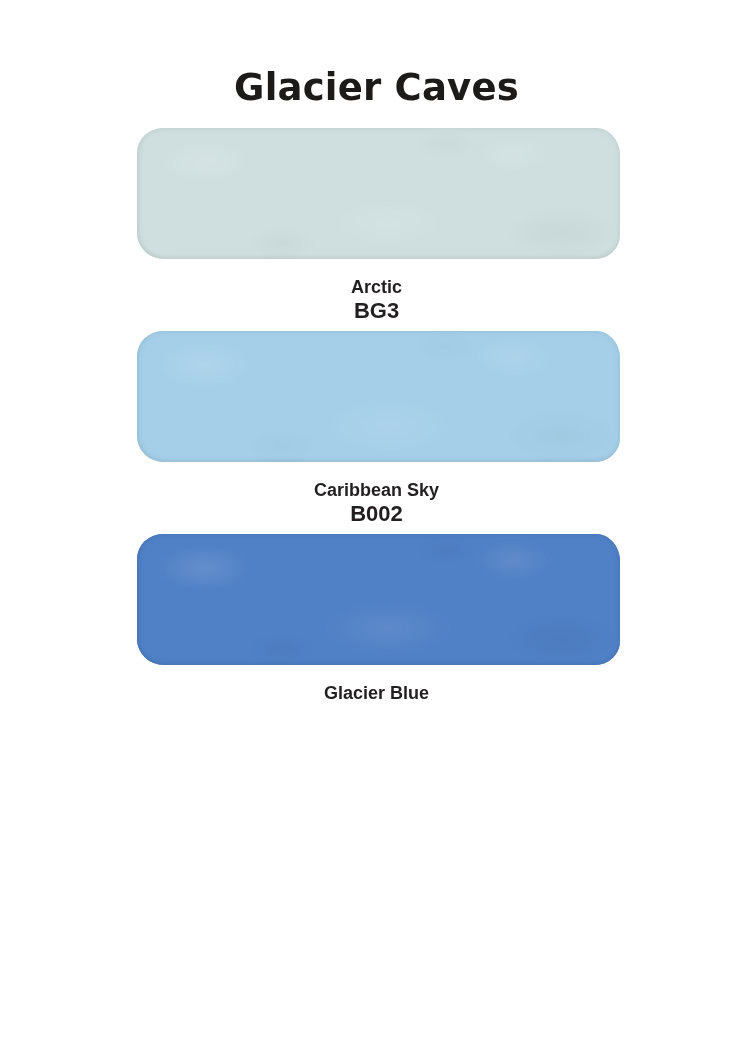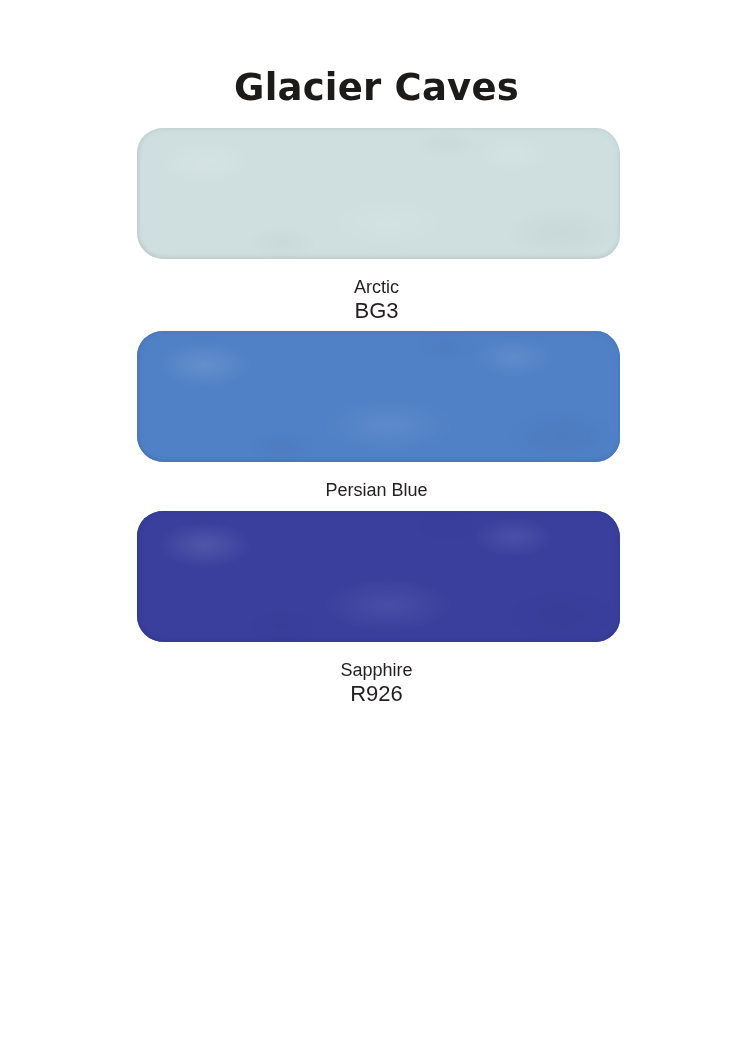--- a/index.html
+++ b/index.html
@@ -42,20 +42,21 @@
     position: absolute;
     top: 128px;
     left: 0;
     width: 753px;
   }
 
   .swatch-entry {
     position: relative;
     width: 724px;
     margin-bottom: 9px;
+    font-weight: bold;
   }
 
   .swatch-chip-wrap {
     position: relative;
     width: 483px;
     height: 131px;
     margin: 0 auto 0 137px;
   }
 
   
@@ -137,38 +138,38 @@
         <div class="swatch-chip" style="background: rgb(207, 223, 223);">
           <div class="swatch-edge"></div>
         </div>
       </div>
       <div class="swatch-caption">
         <span class="swatch-name">Arctic</span>
         <span class="swatch-code">BG3</span>
       </div>
     </div>
 
+    <div class="swatch-entry">
+      <div class="swatch-chip-wrap">
+        <div class="swatch-chip" style="background: rgb(165, 207, 233);">
+          <div class="swatch-edge"></div>
+        </div>
+      </div>
+      <div class="swatch-caption">
+        <span class="swatch-name">Caribbean Sky</span>
+        <span class="swatch-code">B002</span>
+      </div>
+    </div>
 
     <div class="swatch-entry">
       <div class="swatch-chip-wrap">
         <div class="swatch-chip" style="background: rgb(80, 128, 198);">
           <div class="swatch-edge"></div>
         </div>
       </div>
       <div class="swatch-caption">
-        <span class="swatch-name">Persian Blue</span>
+        <span class="swatch-name">Glacier Blue</span>
       </div>
     </div>
 
-    <div class="swatch-entry">
-      <div class="swatch-chip-wrap">
-        <div class="swatch-chip" style="background: rgb(58, 63, 158);">
-          <div class="swatch-edge"></div>
-        </div>
-      </div>
-      <div class="swatch-caption">
-        <span class="swatch-name">Sapphire</span>
-        <span class="swatch-code">R926</span>
-      </div>
-    </div>
 
   </div>
 </div>
 
 </body></html>

